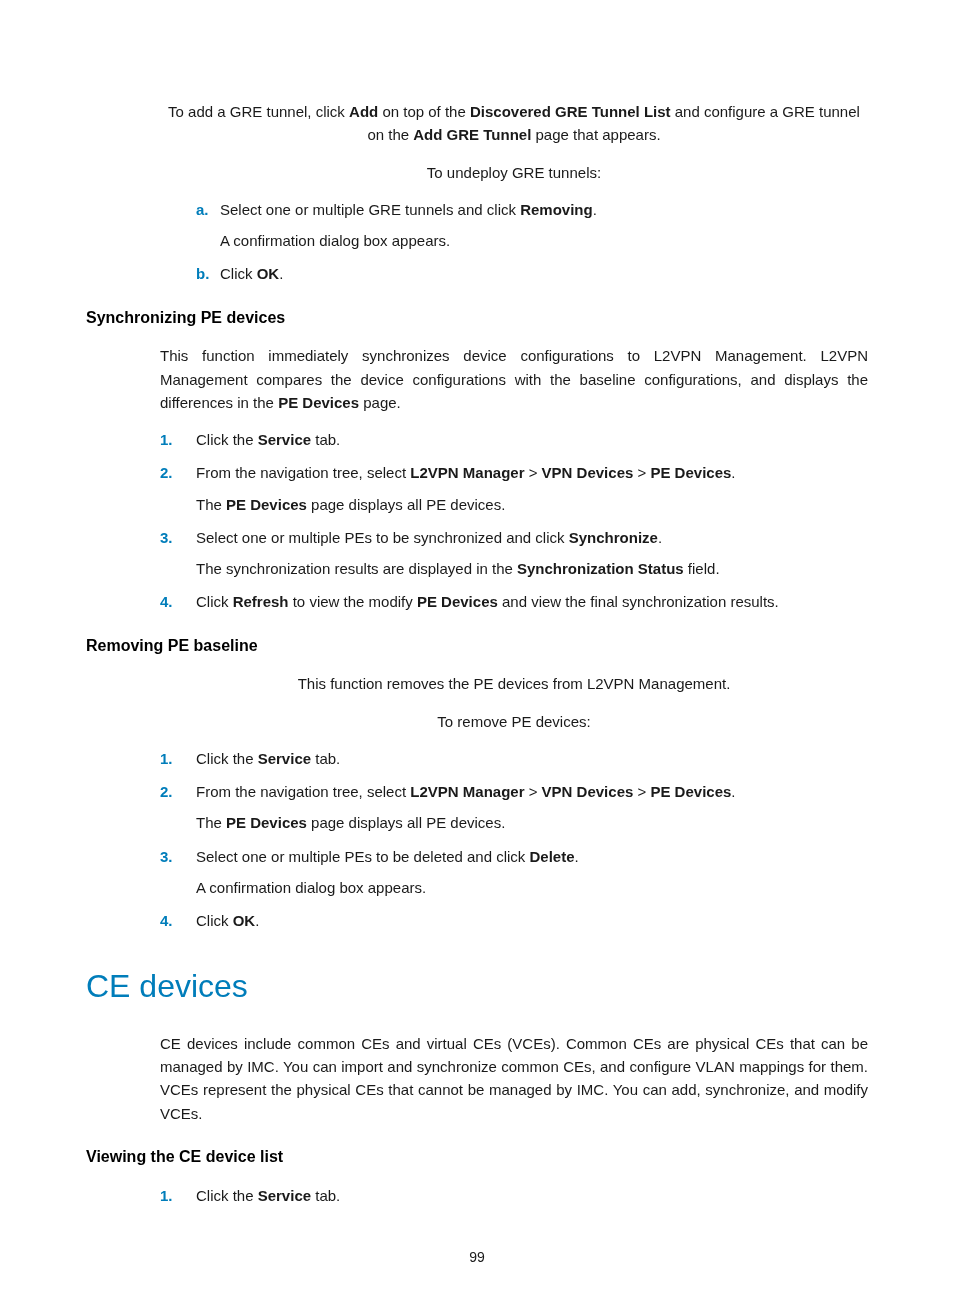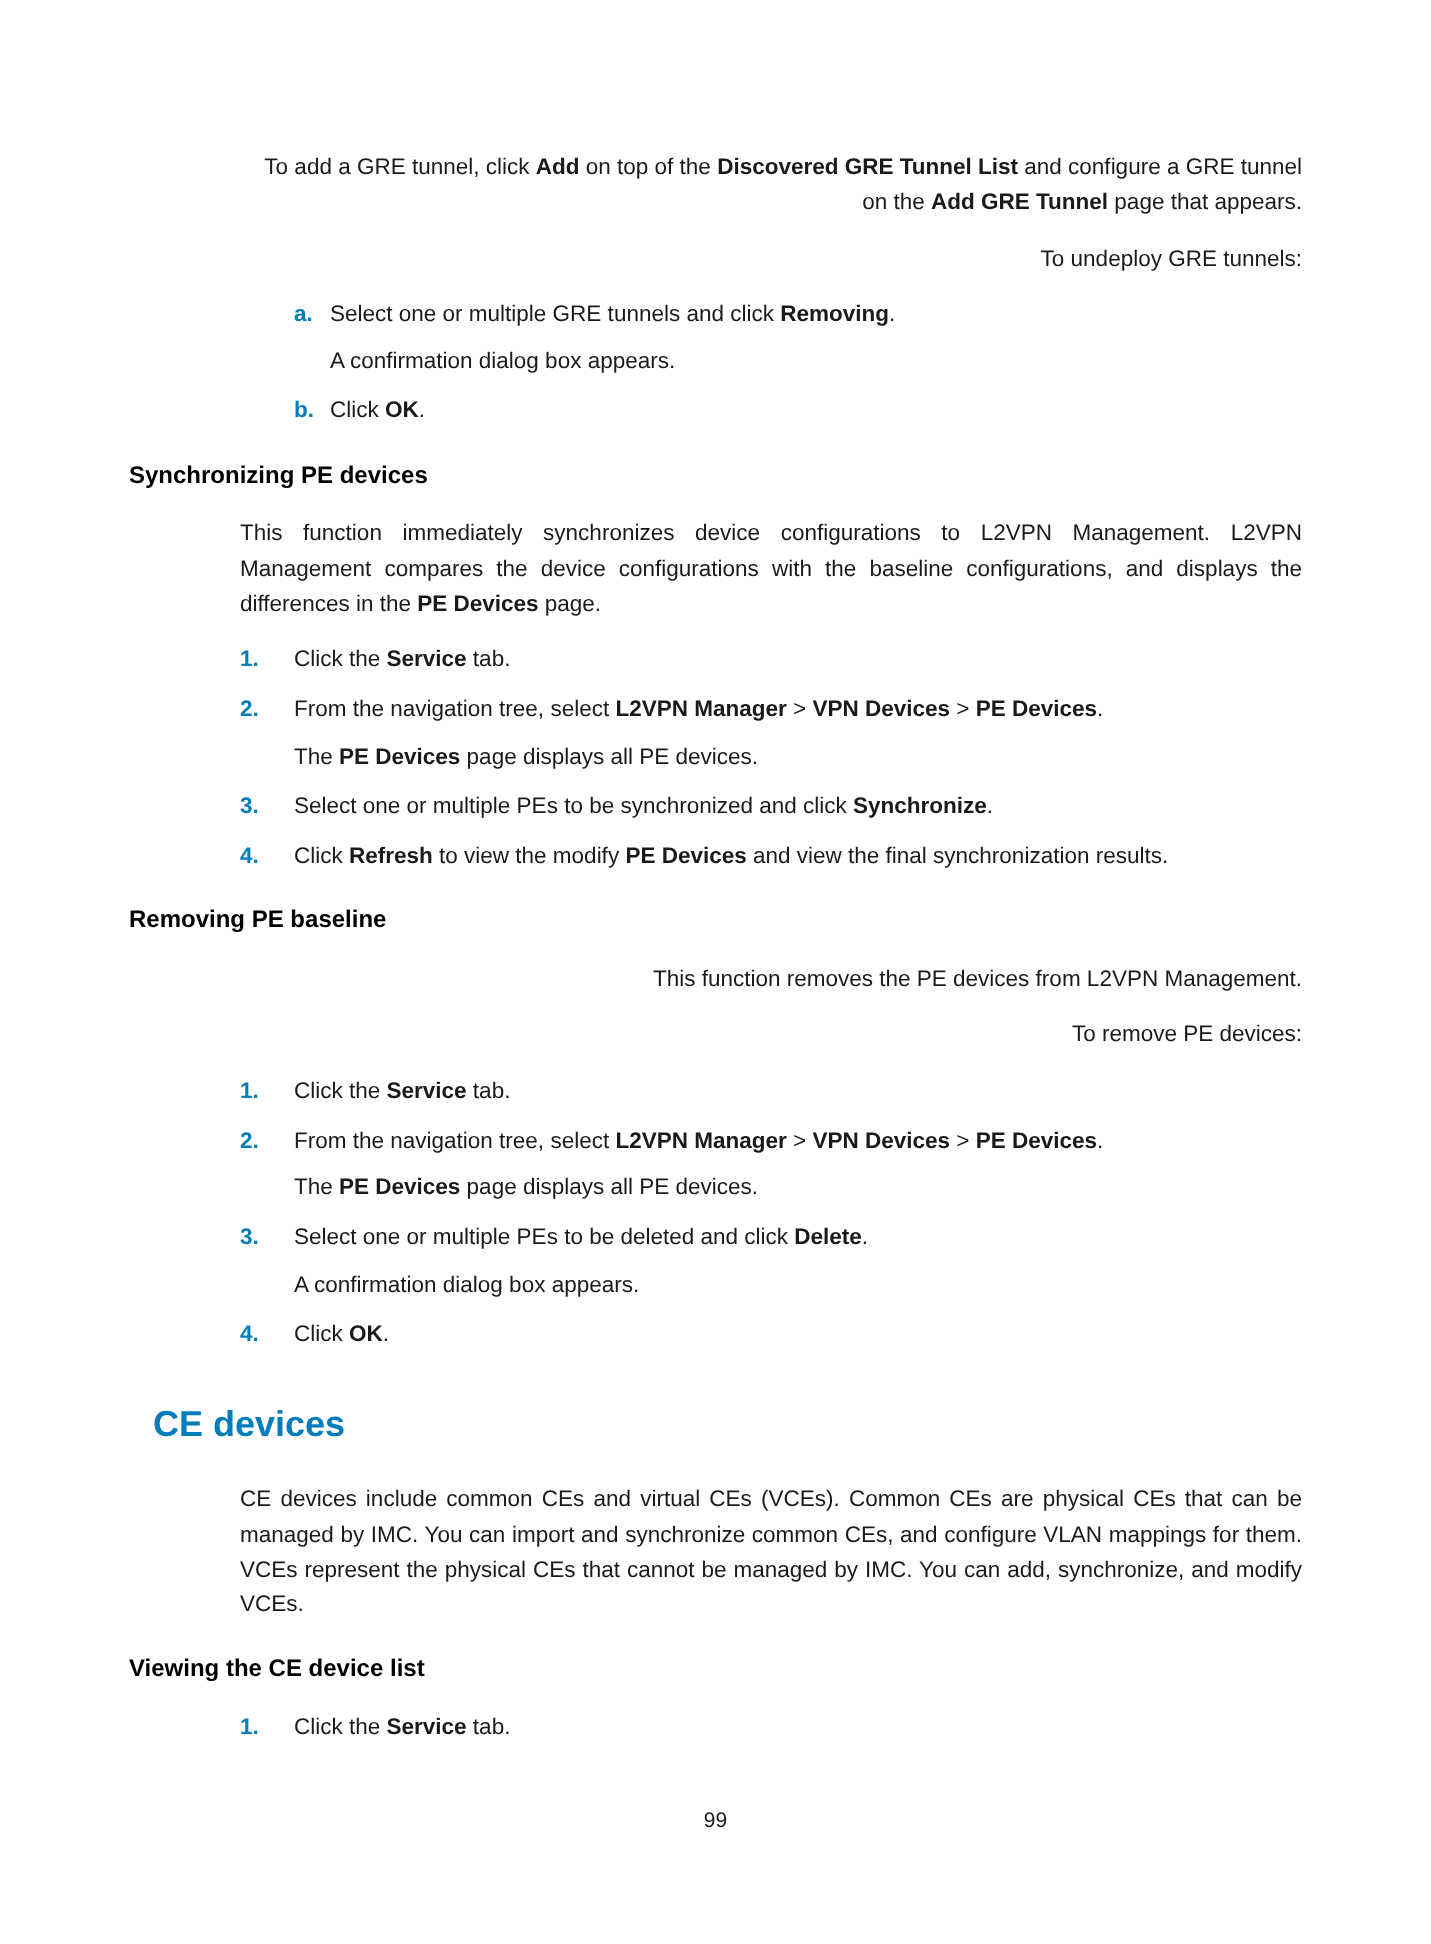--- a/index.html
+++ b/index.html
@@ -12,39 +12,39 @@
     width: 954px;
     min-height: 1296px;
     box-sizing: border-box;
     padding: 100px 86px 40px 86px;
   }
   .content {
     max-width: 782px;
   }
   .para {
     margin: 0 0 14px 0;
-    text-align: right;
+    text-align: center;
   }
   .para.justify {
     text-align: justify;
   }
   .indent {
     margin-left: 74px;
   }
   .heading-blue {
     color: #000000;
     font-weight: bold;
     font-size: 16px;
     margin: 20px 0 14px 0;
   }
   .heading-large {
     color: #007dba;
-    font-weight: 700;
-    font-size: 24px;
-    margin: 30px 0 20px 16px;
+    font-weight: 400;
+    font-size: 32px;
+    margin: 30px 0 20px 0;
   }
   ol.plain {
     list-style: none;
     padding: 0;
     margin: 0;
   }
   ol.plain > li {
     position: relative;
     padding-left: 110px;
     margin-bottom: 10px;
@@ -107,20 +107,23 @@
     <li>
       <span class="marker">2.</span>
       <span>From the navigation tree, select </span><span class="bold">L2VPN Manager</span><span> &gt; </span><span class="bold">VPN Devices</span><span> &gt; </span><span class="bold">PE Devices</span><span>.</span>
       <div style="margin-top:8px">
         <span>The </span><span class="bold">PE Devices</span><span> page displays all PE devices.</span>
       </div>
     </li>
     <li>
       <span class="marker">3.</span>
       <span>Select one or multiple PEs to be synchronized and click </span><span class="bold">Synchronize</span><span>.</span>
+      <div style="margin-top:8px">
+        <span>The synchronization results are displayed in the </span><span class="bold">Synchronization Status</span><span> field.</span>
+      </div>
     </li>
     <li>
       <span class="marker">4.</span>
       <span>Click </span><span class="bold">Refresh</span><span> to view the modify </span><span class="bold">PE Devices</span><span> and view the final synchronization results.</span>
     </li>
   </ol>
 
   <div class="heading-blue">Removing PE baseline</div>
 
   <p class="para indent">This function removes the PE devices from L2VPN Management.</p>

